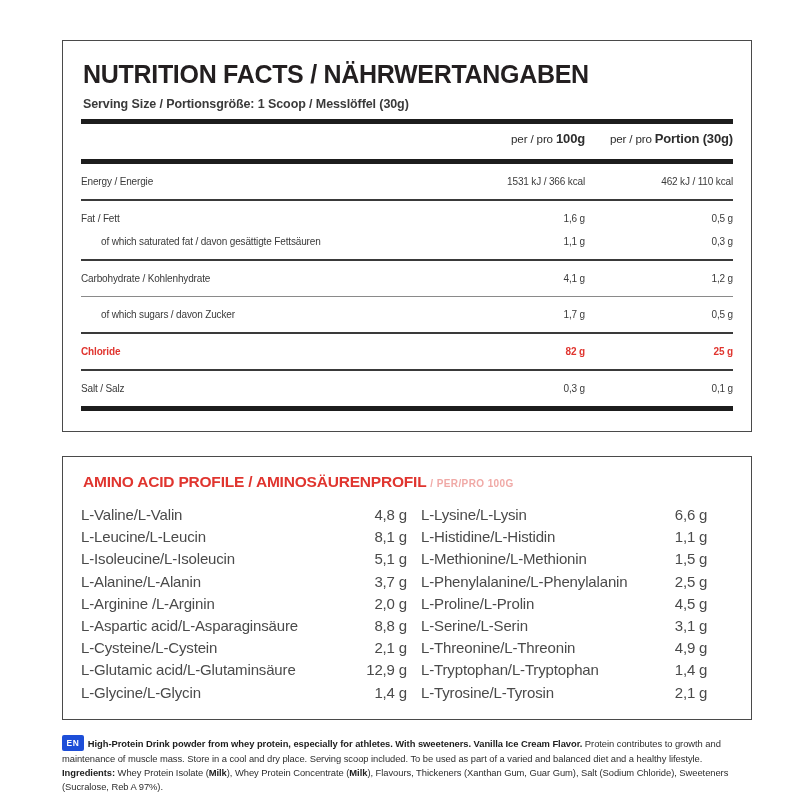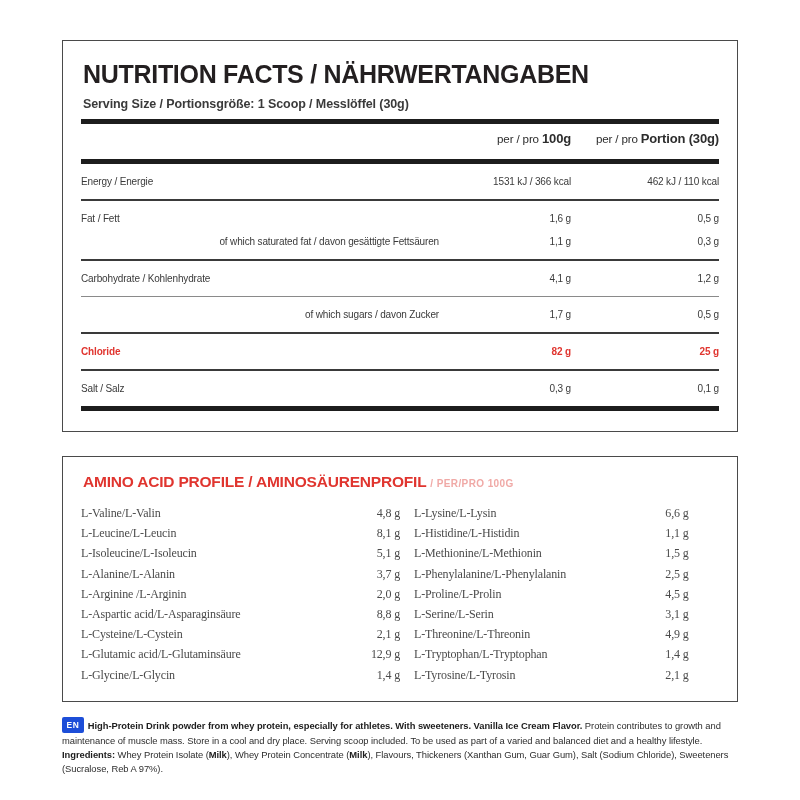--- a/index.html
+++ b/index.html
@@ -9,21 +9,21 @@
     height: 800px;
     background: #ffffff;
     font-family: "Liberation Sans", sans-serif;
     color: #2b2b2b;
     overflow: hidden;
   }
 
   .page {
     width: 800px;
     height: 800px;
-    padding: 40px 62px 0 62px;
+    padding: 40px 48px 0 62px;
     position: relative;
   }
 
   
   .panel {
     border: 1.5px solid #4a4a4a;
     background: #ffffff;
     padding: 16px 18px 14px 18px;
   }
 
@@ -60,21 +60,21 @@
     vertical-align: middle;
     letter-spacing: -0.15px;
   }
   td.nf-label { text-align: left; padding-left: 4px; }
   td.nf-v1, td.nf-v2 { text-align: right; white-space: nowrap; }
   td.nf-v1 { width: 132px; padding-right: 26px; }
   td.nf-v2 { width: 148px; padding-right: 6px; }
 
   tr.hdr td { font-size: 11.6px; color: #2d2d2d; padding: 7px 0; }
   tr.hdr b { font-size: 13px; }
-  tr.indent td.nf-label { padding-left: 20px; text-align: right; }
+  tr.indent td.nf-label { padding-left: 20px; }
   tr.red td { color: #e0352f; font-weight: bold; }
 
   .sep td { padding: 0; height: 0; }
   .sep div { width: 100%; }
 
   
   .amino-panel { margin-top: 24px; padding: 14px 18px 16px 18px; }
   .amino-title {
     font-size: 15.5px;
     font-weight: bold;
@@ -84,25 +84,24 @@
   }
   .amino-title .suffix {
     color: #f0a9a6;
     font-size: 10px;
     letter-spacing: 0.4px;
   }
   .amino-cols { display: flex; gap: 0; }
   .amino-col { width: 50%; }
   table.aa { width: 100%; border-collapse: collapse; table-layout: fixed; }
   table.aa td {
-    font-size: 12px;
+    font-size: 15px;
     color: #4a4a4a;
     padding: 2.6px 0;
     letter-spacing: -0.15px;
-    font-family: Liberation Serif, serif;
   }
   td.aa-name { text-align: left; padding-left: 4px; }
   td.aa-val  { text-align: right; width: 74px; padding-right: 26px; white-space: nowrap; }
   .amino-col.right td.aa-val { padding-right: 10px; text-align: center; }
   .amino-col.right td.aa-name { padding-left: 14px; }
 
   
   .desc { margin-top: 16px; }
   .desc-block { margin-bottom: 12px; }
   .desc p {

